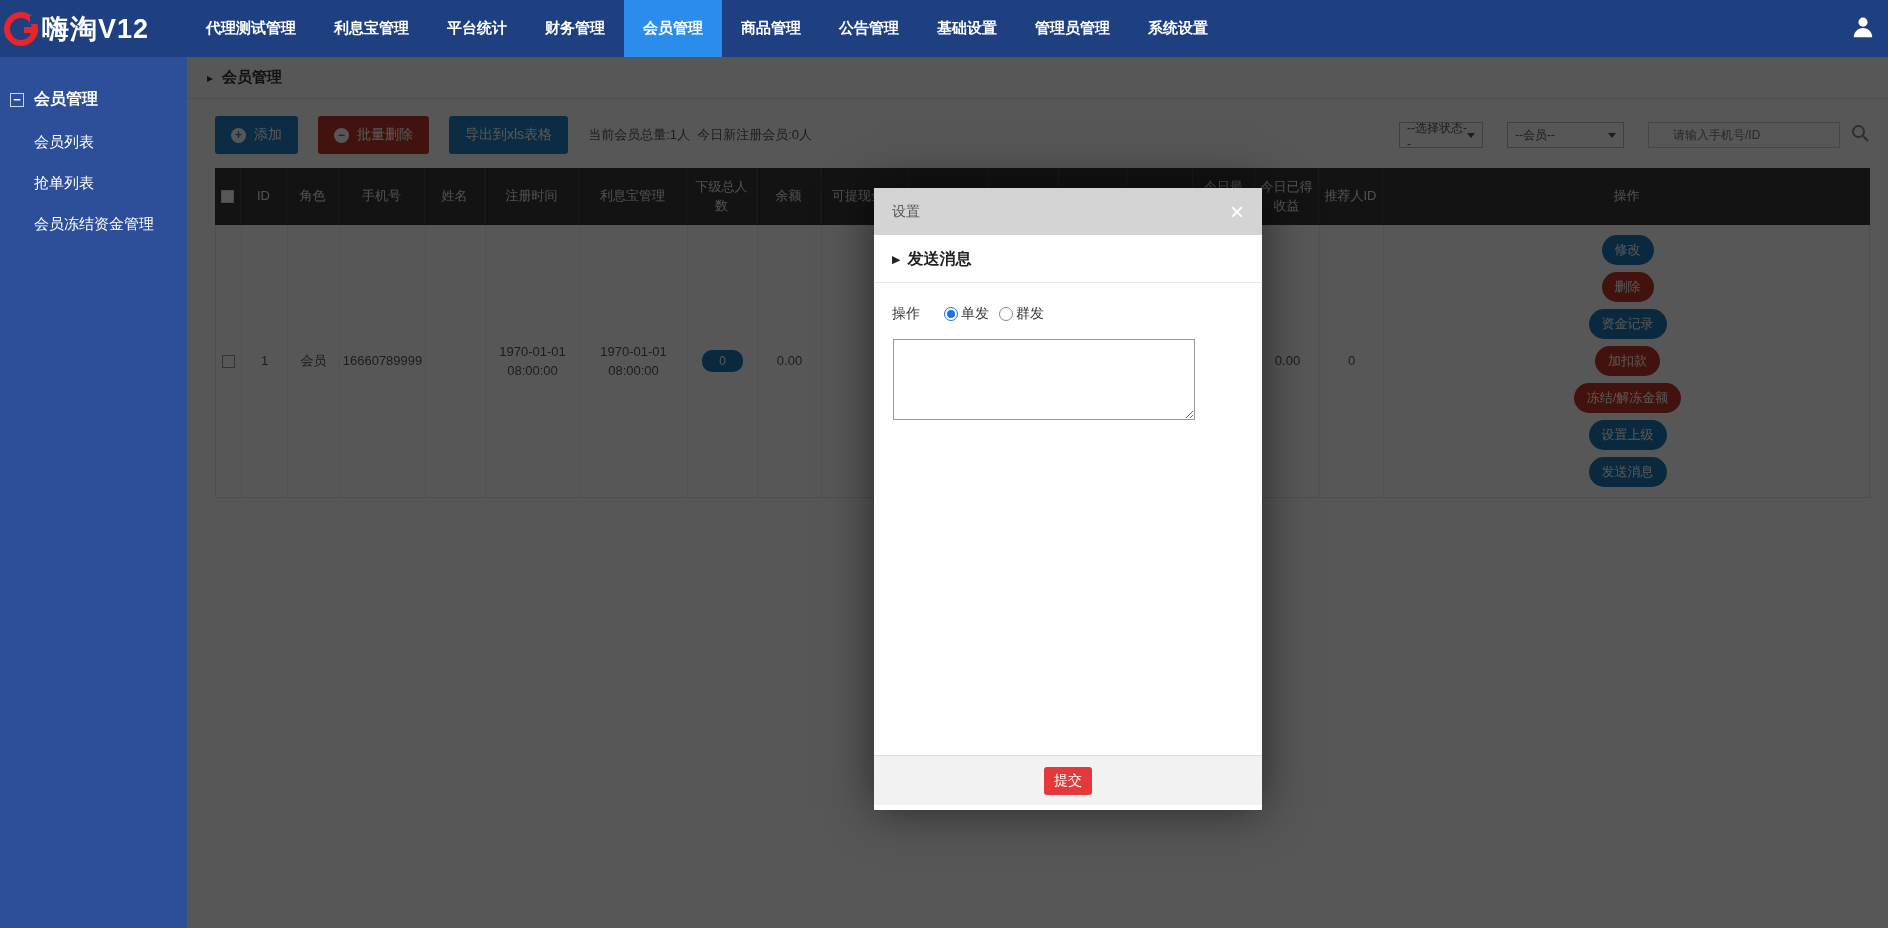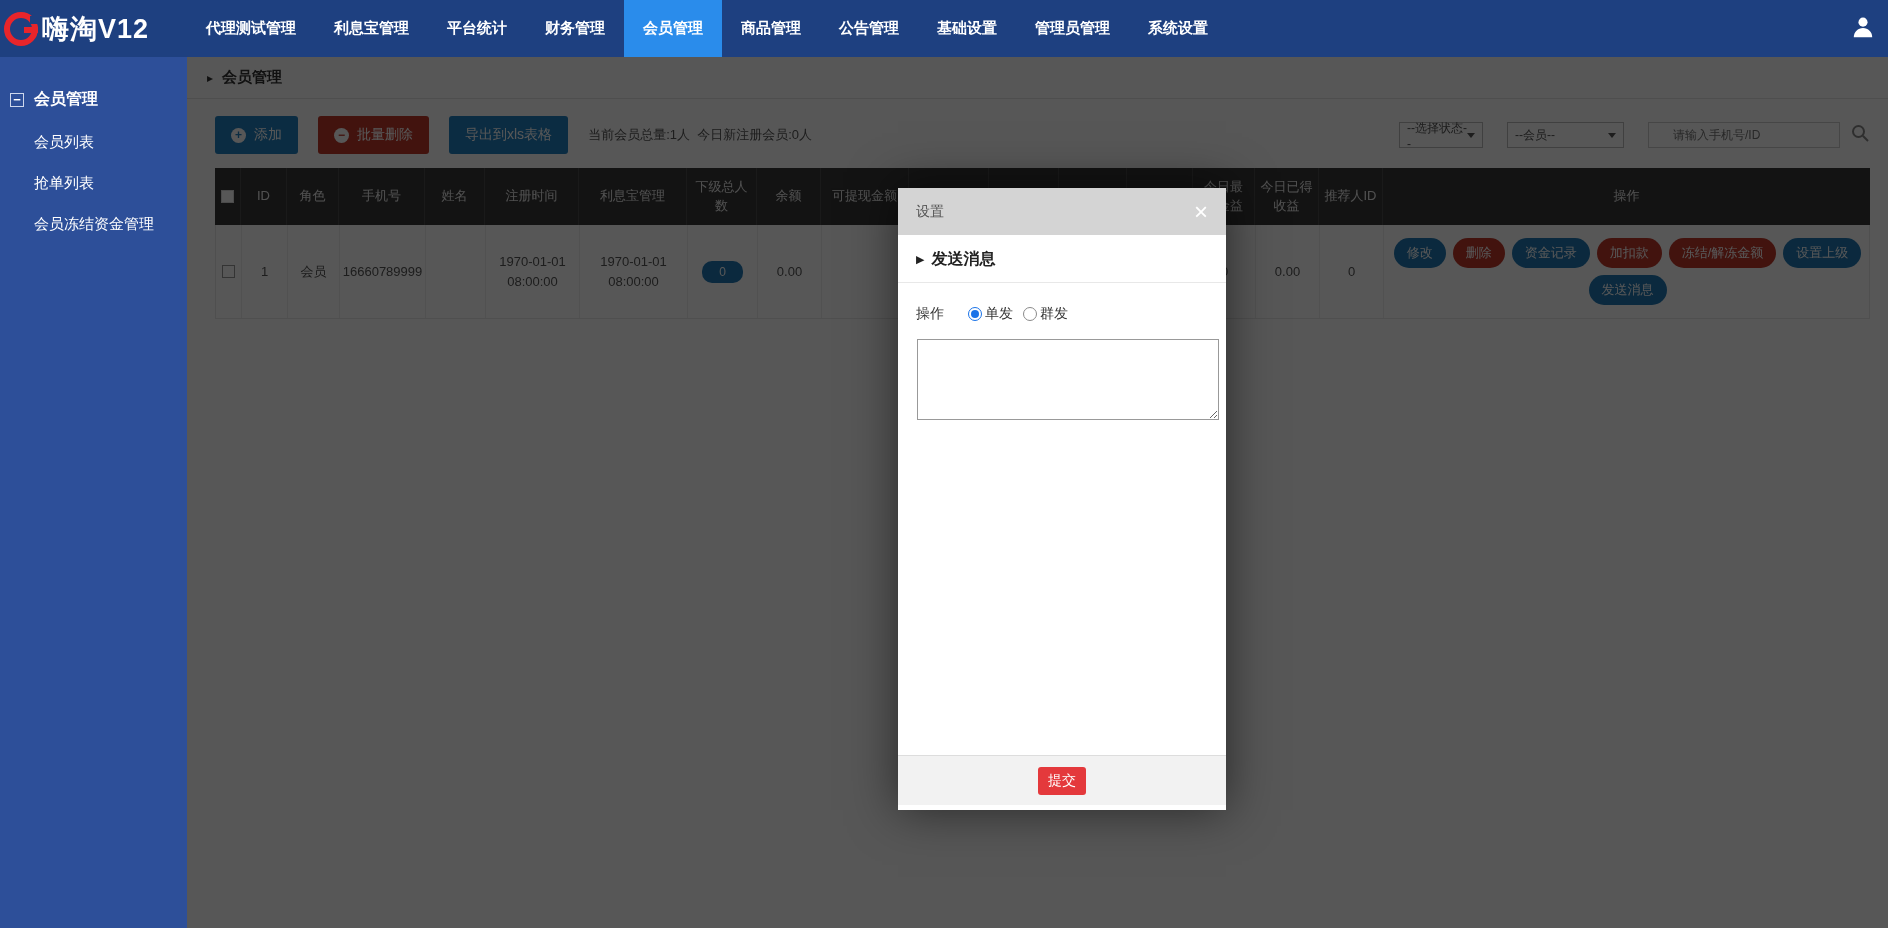--- a/index.html
+++ b/index.html
@@ -59,34 +59,34 @@
 
   
   .table { position:absolute; left:28px; top:111px; width:1655px; }
   .thead { display:flex; background:#383838; min-height:57px; }
   .th { flex:0 0 auto; display:flex; align-items:center; justify-content:center; text-align:center;
     color:#ececec; font-size:13px; line-height:1.45; padding:4px 5px; border-right:1px solid #4d4d4d; }
   .th:last-child { border-right:none; }
   .trow { display:flex; background:#fff; border:1px solid #e8e8e8; border-top:none; min-height:94px; }
   .td { flex:0 0 auto; display:flex; align-items:center; justify-content:center; text-align:center;
     color:#555; font-size:13px; line-height:1.5; padding:4px; border-right:1px solid #ececec; }
-  .td:last-child { border-right:none; }
+  .td:last-child { border-right:none;flex-direction:column; }
   .cb { width:13px; height:13px; background:#fff; border:1px solid #999; display:inline-block; cursor:pointer; }
   .thead .cb { border-color:#ddd; }
   .count-pill { background:#2179b5; color:#fff; border-radius:10px; padding:2px 17px; font-size:12px; }
   .td-actions { flex-wrap:wrap; gap:7px; padding:10px 6px; align-content:center; }
   .pillbtn { padding:6px 13px; border-radius:15px; color:#fff; font-size:13px; border:none;
     cursor:pointer; white-space:nowrap; }
   .pill-blue { background:#2179b5; } .pill-red { background:#c0392b; }
 
   
   .dim { position:absolute; left:0; top:0; right:0; bottom:0; background:rgba(0,0,0,0.66); z-index:40; }
 
   
-  .modal { position:absolute; left:898px; top:188px; width:328px; height:622px; background:#fff;
+  .modal { position:absolute; left:874px; top:188px; width:388px; height:622px; background:#fff;
     z-index:100; box-shadow:0 0 45px rgba(0,0,0,0.55); }
   .modal-title { height:47px; background:#d4d4d4; display:flex; align-items:center; padding:0 18px;
     font-size:14px; color:#555; }
   .modal-close { margin-left:auto; color:#fff; font-size:24px; line-height:1; cursor:pointer; }
   .section-h { padding:14px 18px 12px; font-size:16px; font-weight:bold; color:#222;
     border-bottom:1px solid #e8e8e8; display:flex; align-items:center; gap:7px; }
   .section-tri { font-size:11px; color:#222; }
   .op-row { display:flex; align-items:center; margin:22px 18px 0; font-size:14px; color:#333; }
   .op-label { margin-right:24px; }
   .radio-opt { display:flex; align-items:center; gap:3px; cursor:pointer; margin-right:10px; }

